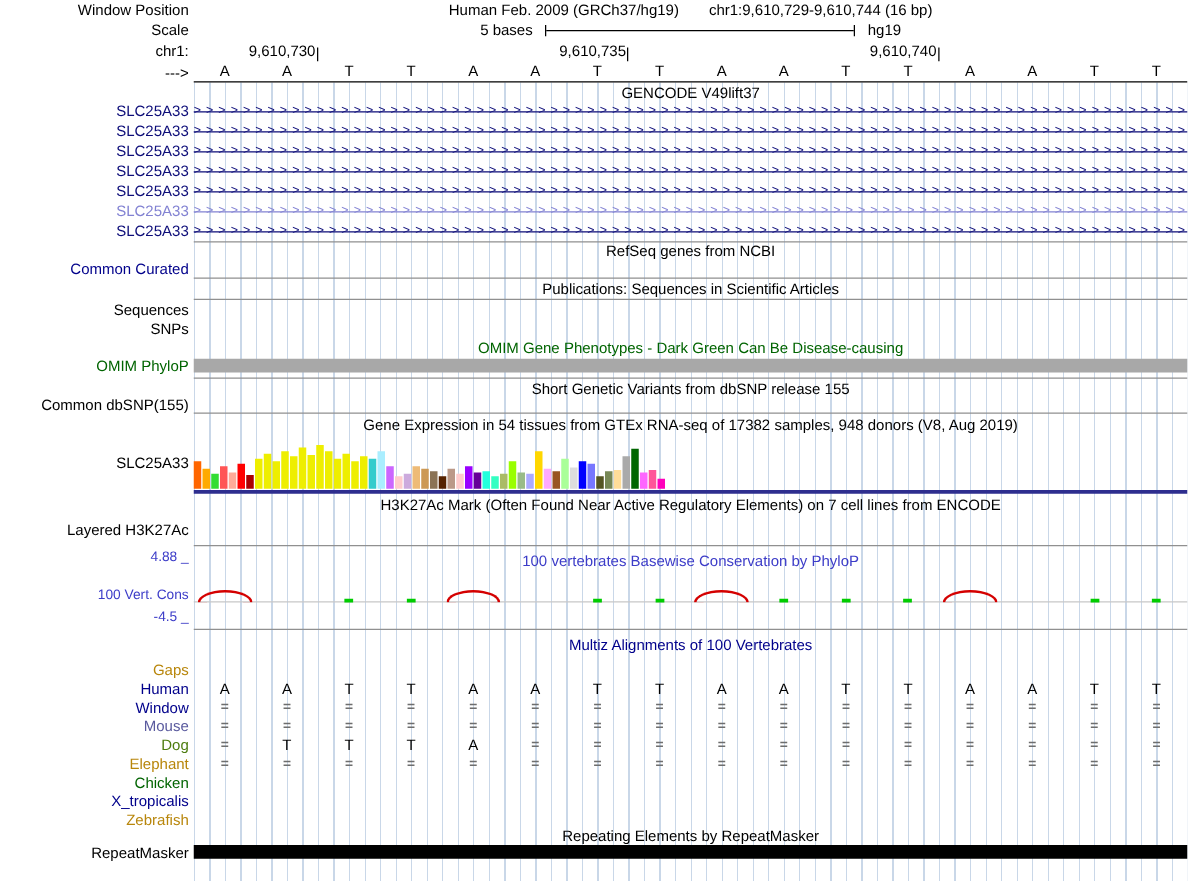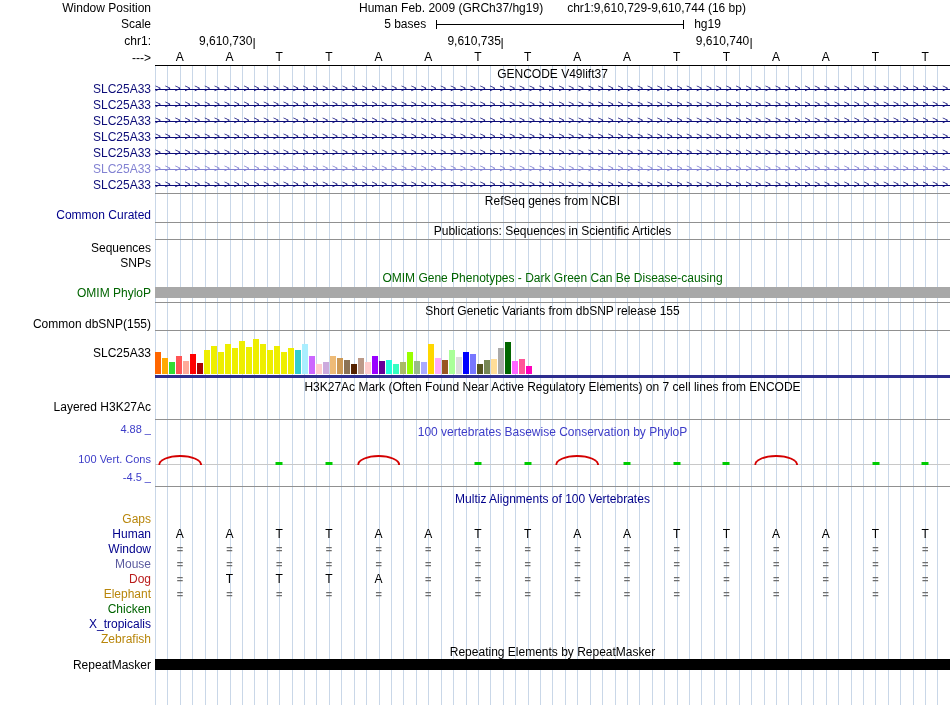--- a/index.html
+++ b/index.html
@@ -243,20 +243,26 @@
   <div class="row h12">
     <div class="gut">Common dbSNP(155)</div>
     <div class="trk"></div>
   </div>
 
   <div class="row sep">
       <div class="gut"></div>
       <div class="trk"></div>
     </div>
 
+  <div class="row h17">
+    <div class="gut"></div>
+    <div class="trk center">
+      <span>Gene Expression in 54 tissues from GTEx RNA-seq of 17382 samples, 948 donors (V8, Aug 2019)</span>
+    </div>
+  </div>
 
   <div class="row h44">
     <div class="gut">SLC25A33</div>
     <div class="trk">
       <div id="gtex-bars">
           <span class="gbar" style="height: 22px; background: rgb(255, 102, 0);"></span>
           <span class="gbar" style="height: 16px; background: rgb(255, 170, 0);"></span>
           <span class="gbar" style="height: 12px; background: rgb(51, 221, 51);"></span>
           <span class="gbar" style="height: 18px; background: rgb(255, 85, 85);"></span>
           <span class="gbar" style="height: 13px; background: rgb(255, 170, 153);"></span>
@@ -457,21 +463,21 @@
             <span class="cell eq">=</span>
             <span class="cell eq">=</span>
             <span class="cell eq">=</span>
             <span class="cell eq">=</span>
             <span class="cell eq">=</span>
             <span class="cell eq">=</span>
           </div>
         </div>
       </div>
       <div class="row h15">
-        <div class="gut" style="color: #b91c1c;">Dog</div>
+        <div class="gut" style="color: #4d7c0f;">Dog</div>
         <div class="trk">
           <div class="basegrid">
             <span class="cell eq">=</span>
             <span class="cell">T</span>
             <span class="cell">T</span>
             <span class="cell">T</span>
             <span class="cell">A</span>
             <span class="cell eq">=</span>
             <span class="cell eq">=</span>
             <span class="cell eq">=</span>

